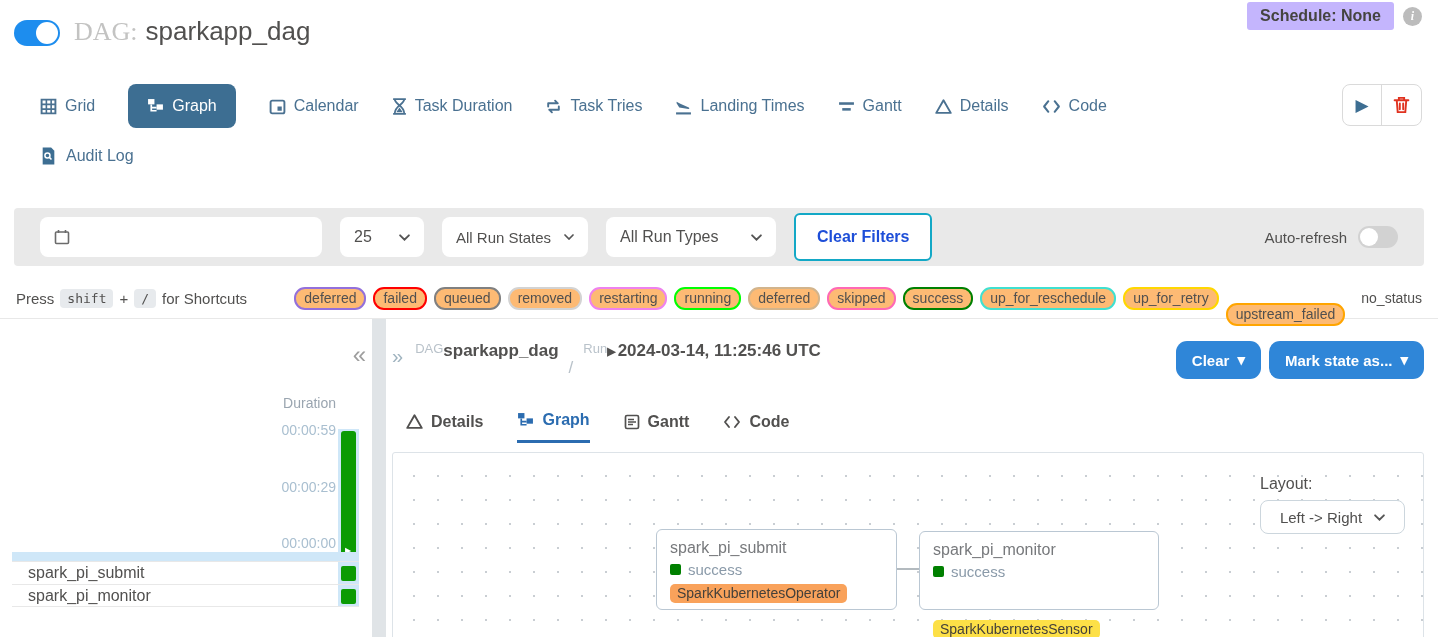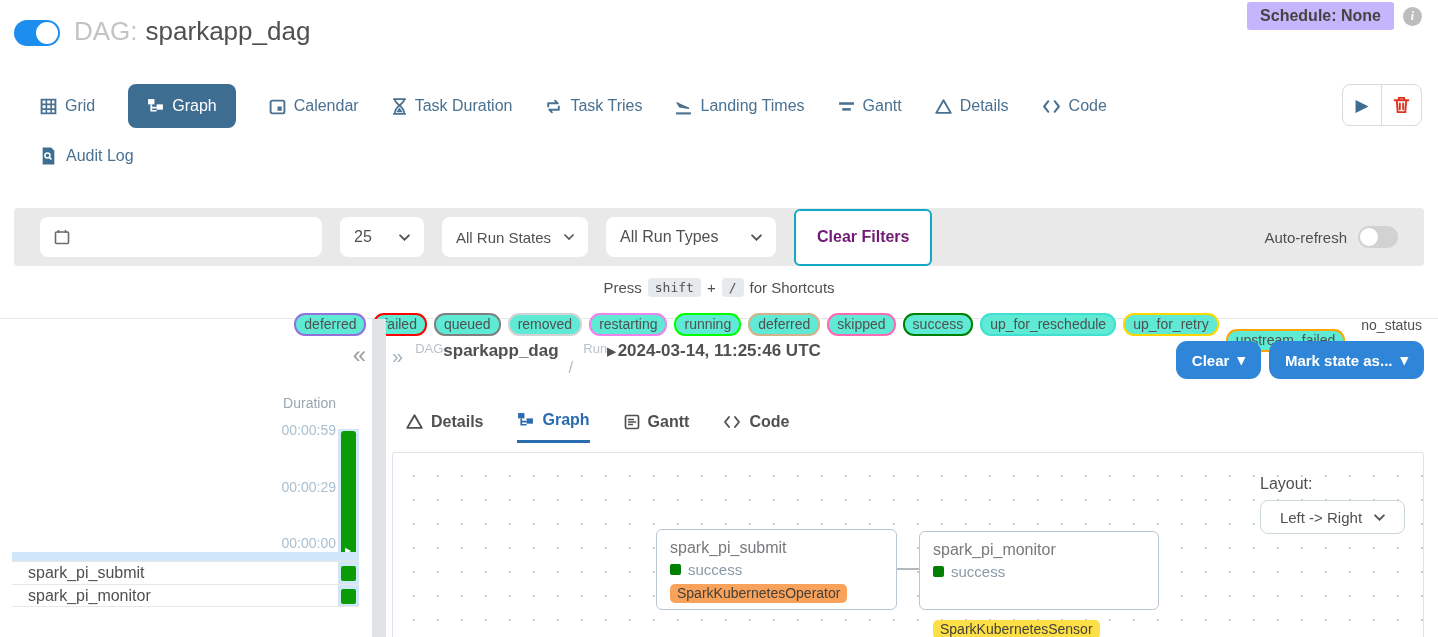--- a/index.html
+++ b/index.html
@@ -10,21 +10,21 @@
   }
   svg { display:block; }
 
   
   .app-header { position:absolute; top:0; left:0; right:0; height:80px; }
   .dag-toggle { position:absolute; left:14px; top:20px; width:46px; height:26px;
     border-radius:13px; background:#1d8dee; cursor:pointer; }
   .dag-toggle .knob { position:absolute; top:2px; right:2px; width:22px; height:22px;
     border-radius:50%; background:#fff; }
   .dag-title { position:absolute; left:74px; top:16px; font-size:26px; }
-  .dag-title .muted { color:#c3c3c2; }
+  .dag-title .muted { color:#c3c3c2;font-family:Liberation Serif, serif; }
   .dag-title .name { color:#51504f; margin-left:8px; }
   .header-badges { position:absolute; right:16px; top:2px; display:flex; align-items:center; gap:9px; }
   .badge { background:#c4b5fd; color:#454440; font-weight:bold; font-size:16px;
     padding:5px 13px; border-radius:3px; }
   .info-icon { width:19px; height:19px; border-radius:50%; background:#bcbcbc; color:#fff;
     font-size:12px; font-weight:bold; display:flex; align-items:center; justify-content:center;
     font-family:"Liberation Serif", serif; font-style:italic; }
 
   
   .nav-tabs { position:absolute; top:84px; left:40px; display:flex; align-items:center;
@@ -43,38 +43,38 @@
   .filter-bar { position:absolute; top:208px; left:14px; right:14px; height:58px;
     background:#e9e9e9; border-radius:4px; display:flex; align-items:center;
     padding:0 26px; gap:18px; }
   .input-box { background:#fff; border-radius:8px; height:40px; display:flex;
     align-items:center; padding:0 14px; font-size:16px; color:#51504f; cursor:pointer; }
   .dt-input { width:282px; justify-content:space-between; letter-spacing:0.3px; }
   .sel-box { justify-content:space-between; gap:12px; }
   .w-pagesize { width:84px; }
   .w-runtypes { width:170px; }
   .w-runstates { width:146px; font-size:15px; }
-  .clear-filters { height:57px; padding:0 21px; background:#fff; border:2px solid #13a8c6;
-    color:#701a75; font-weight:bold; font-size:16px; border-radius:6px; cursor:pointer; }
+  .clear-filters { height:48px; padding:0 21px; background:#fff; border:2px solid #13a8c6;
+    color:#1d4ed8; font-weight:bold; font-size:16px; border-radius:6px; cursor:pointer; }
   .auto-refresh { margin-left:auto; display:flex; align-items:center; gap:11px; font-size:15px; }
   .toggle-off { width:40px; height:22px; border-radius:11px; background:#d2d2d2;
     position:relative; cursor:pointer; }
   .toggle-off .knob { position:absolute; top:2px; left:2px; width:18px; height:18px;
     border-radius:50%; background:#fff; }
 
   
   .shortcut-bar { position:absolute; top:278px; left:0; right:0; height:41px;
     border-bottom:1px solid #e8e8e8; display:flex; align-items:center;
-    padding:0 16px; font-size:15px;flex-direction:column; }
+    padding:0 16px; font-size:15px; }
   .shortcut-text { display:flex; align-items:center; gap:6px; color:#51504f; }
   kbd { background:#e7eaed; border-radius:4px; padding:2px 7px; font-size:13px;
     font-family:"DejaVu Sans Mono", monospace; color:#51504f; }
   .legend { margin-left:auto; display:flex; align-items:center; gap:7px; }
   .state-pill { border:2px solid; border-radius:11px; padding:1px 8px 2px;
-    font-size:14px; background:#5eead4; color:#51504f; white-space:nowrap; }
+    font-size:14px; background:#fdba74; color:#51504f; white-space:nowrap; }
   .no-status { margin-left:9px; font-size:14px; }
 
   
   .main { position:absolute; top:319px; left:0; right:0; bottom:0; }
   .left-panel { position:absolute; left:0; top:0; width:372px; height:100%; }
   .collapse-btn { position:absolute; top:24px; right:6px; font-size:24px; color:#9e9e9e;
     cursor:pointer; line-height:1; }
   .duration-label { position:absolute; top:76px; right:36px; font-size:14px; color:#9aa5b0; }
   .tick { position:absolute; right:36px; font-size:14px; color:#a9bfd0; }
   .tick-0 { top:103px; } .tick-1 { top:160px; } .tick-2 { top:216px; }

